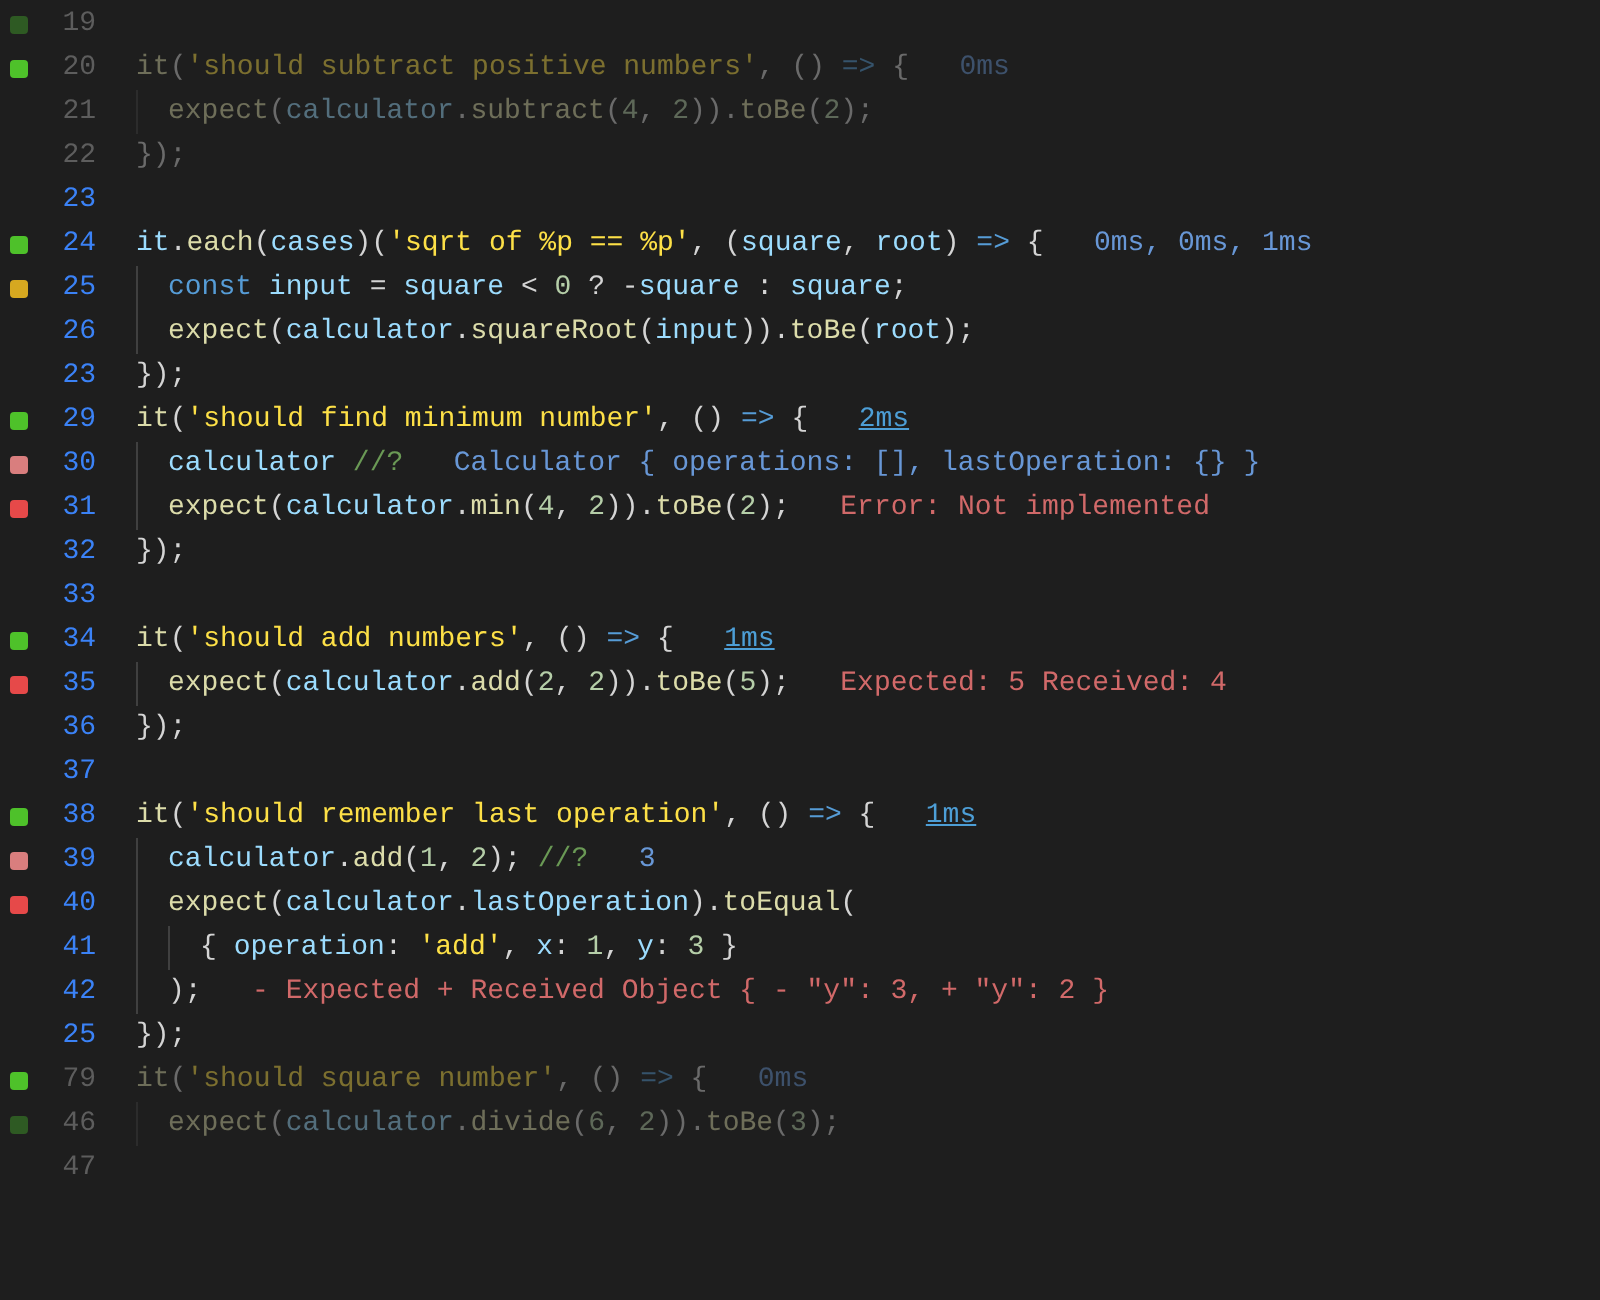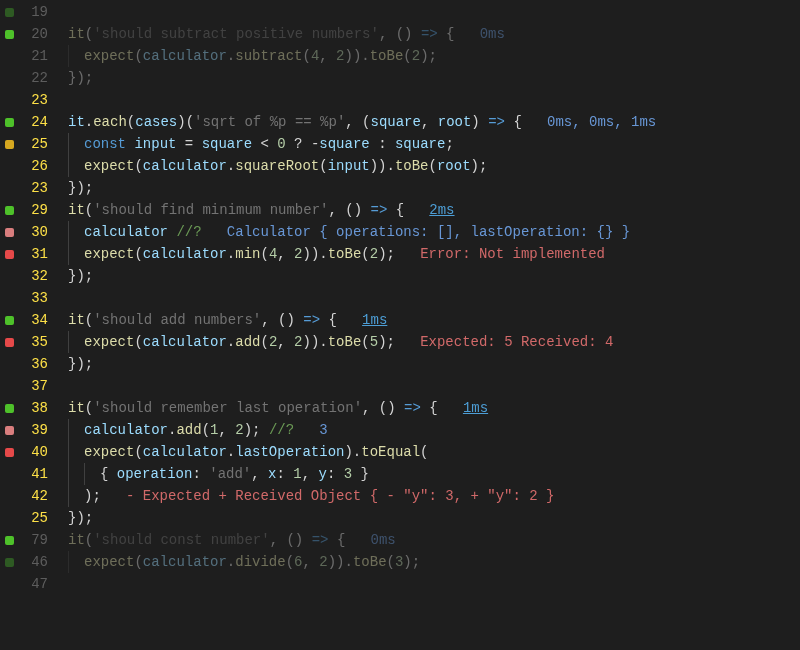--- a/index.html
+++ b/index.html
@@ -40,40 +40,40 @@
   }
   .m-green  { background: #4ec12a; }
   .m-dimgrn { background: #2e5a23; }
   .m-yellow { background: #d6a820; }
   .m-red    { background: #e64949; }
   .m-pink   { background: #d97e7e; }
   .m-blank  { background: transparent; }
   .ln {
     width: 32px;
     text-align: right;
-    color: #fde047;
+    color: #3b82f6;
     flex-shrink: 0;
     padding-right: 2px;
   }
   .code {
     padding-left: 18px;
     flex-shrink: 0;
   }
   .guide {
     display: inline-block;
     width: 1px;
     height: 22px;
     background: #404040;
     vertical-align: top;
     margin-right: 15px; 
   }
   
   .t-plain   { color: #d4d4d4; }
   .t-fn      { color: #dcdcaa; }
-  .t-str     { color: #737373; }
+  .t-str     { color: #fde047; }
   .t-kw      { color: #569cd6; }
   .t-var     { color: #9cdcfe; }
   .t-num     { color: #b5cea8; }
   .t-cmt     { color: #6a9955; }
   .t-hint    { color: #6897d6; } 
   .t-imp     { color: #4d9ed6; text-decoration: underline; } 
   .t-err     { color: #d16969; }
   .line.faded .code span { opacity: 0.42; }
   .line.faded .ln { color: #5d5d5d; }
 </style>
@@ -98,16 +98,16 @@
     <div class="line"><div class="gutter"><span class="marker m-green"></span></div><div class="ln">34</div><div class="code"><span class="t-fn">it</span><span class="t-plain">(</span><span class="t-str">'should add numbers'</span><span class="t-plain">, () </span><span class="t-kw">=&gt;</span><span class="t-plain"> {   </span><span class="t-imp">1ms</span></div></div>
     <div class="line"><div class="gutter"><span class="marker m-red"></span></div><div class="ln">35</div><div class="code"><span class="guide"></span><span class="t-fn">expect</span><span class="t-plain">(</span><span class="t-var">calculator</span><span class="t-plain">.</span><span class="t-fn">add</span><span class="t-plain">(</span><span class="t-num">2</span><span class="t-plain">, </span><span class="t-num">2</span><span class="t-plain">)).</span><span class="t-fn">toBe</span><span class="t-plain">(</span><span class="t-num">5</span><span class="t-plain">);   </span><span class="t-err">Expected: 5 Received: 4</span></div></div>
     <div class="line"><div class="gutter"><span class="marker m-blank"></span></div><div class="ln">36</div><div class="code"><span class="t-plain">});</span></div></div>
     <div class="line"><div class="gutter"><span class="marker m-blank"></span></div><div class="ln">37</div><div class="code"></div></div>
     <div class="line"><div class="gutter"><span class="marker m-green"></span></div><div class="ln">38</div><div class="code"><span class="t-fn">it</span><span class="t-plain">(</span><span class="t-str">'should remember last operation'</span><span class="t-plain">, () </span><span class="t-kw">=&gt;</span><span class="t-plain"> {   </span><span class="t-imp">1ms</span></div></div>
     <div class="line"><div class="gutter"><span class="marker m-pink"></span></div><div class="ln">39</div><div class="code"><span class="guide"></span><span class="t-var">calculator</span><span class="t-plain">.</span><span class="t-fn">add</span><span class="t-plain">(</span><span class="t-num">1</span><span class="t-plain">, </span><span class="t-num">2</span><span class="t-plain">); </span><span class="t-cmt">//?</span><span class="t-plain">   </span><span class="t-hint">3</span></div></div>
     <div class="line"><div class="gutter"><span class="marker m-red"></span></div><div class="ln">40</div><div class="code"><span class="guide"></span><span class="t-fn">expect</span><span class="t-plain">(</span><span class="t-var">calculator</span><span class="t-plain">.</span><span class="t-var">lastOperation</span><span class="t-plain">).</span><span class="t-fn">toEqual</span><span class="t-plain">(</span></div></div>
     <div class="line"><div class="gutter"><span class="marker m-blank"></span></div><div class="ln">41</div><div class="code"><span class="guide"></span><span class="guide"></span><span class="t-plain">{ </span><span class="t-var">operation</span><span class="t-plain">: </span><span class="t-str">'add'</span><span class="t-plain">, </span><span class="t-var">x</span><span class="t-plain">: </span><span class="t-num">1</span><span class="t-plain">, </span><span class="t-var">y</span><span class="t-plain">: </span><span class="t-num">3</span><span class="t-plain"> }</span></div></div>
     <div class="line"><div class="gutter"><span class="marker m-blank"></span></div><div class="ln">42</div><div class="code"><span class="guide"></span><span class="t-plain">);   </span><span class="t-err">- Expected + Received Object { - "y": 3, + "y": 2 }</span></div></div>
     <div class="line"><div class="gutter"><span class="marker m-blank"></span></div><div class="ln">25</div><div class="code"><span class="t-plain">});</span></div></div>
-    <div class="line faded"><div class="gutter"><span class="marker m-green"></span></div><div class="ln">79</div><div class="code"><span class="t-fn">it</span><span class="t-plain">(</span><span class="t-str">'should const number'</span><span class="t-plain">, () </span><span class="t-kw">=&gt;</span><span class="t-plain"> {   </span><span class="t-hint">0ms</span></div></div>
+    <div class="line faded"><div class="gutter"><span class="marker m-green"></span></div><div class="ln">79</div><div class="code"><span class="t-fn">it</span><span class="t-plain">(</span><span class="t-str">'should square number'</span><span class="t-plain">, () </span><span class="t-kw">=&gt;</span><span class="t-plain"> {   </span><span class="t-hint">0ms</span></div></div>
     <div class="line faded"><div class="gutter"><span class="marker m-dimgrn"></span></div><div class="ln">46</div><div class="code"><span class="guide"></span><span class="t-fn">expect</span><span class="t-plain">(</span><span class="t-var">calculator</span><span class="t-plain">.</span><span class="t-fn">divide</span><span class="t-plain">(</span><span class="t-num">6</span><span class="t-plain">, </span><span class="t-num">2</span><span class="t-plain">)).</span><span class="t-fn">toBe</span><span class="t-plain">(</span><span class="t-num">3</span><span class="t-plain">);</span></div></div>
     <div class="line faded"><div class="gutter"><span class="marker m-blank"></span></div><div class="ln">47</div><div class="code"></div></div>
   </div>
 
 </body></html>

